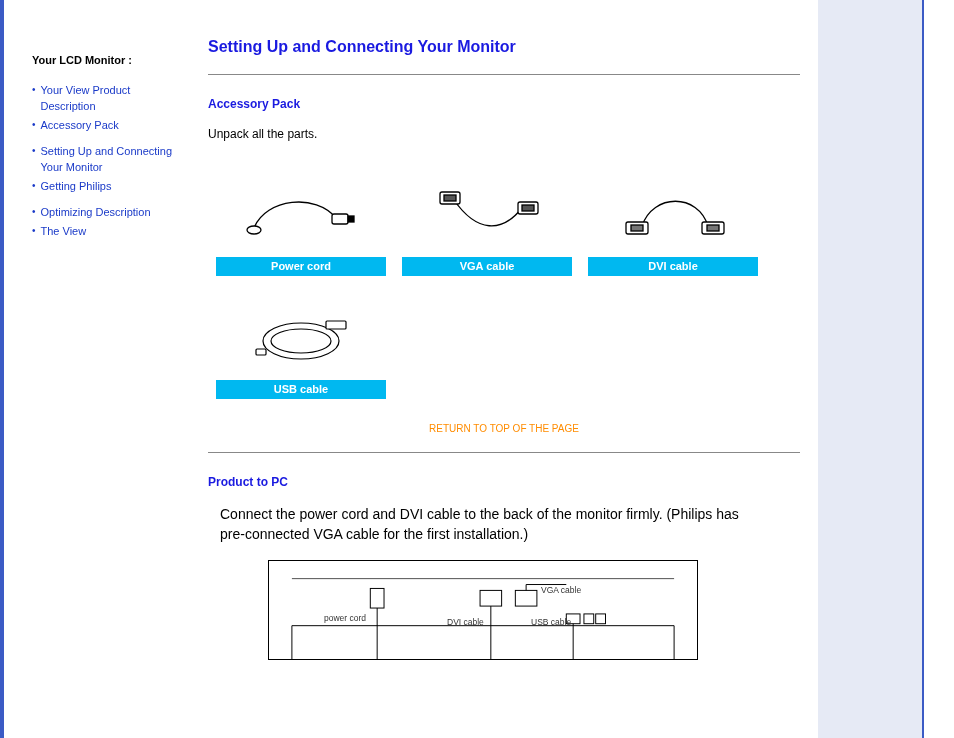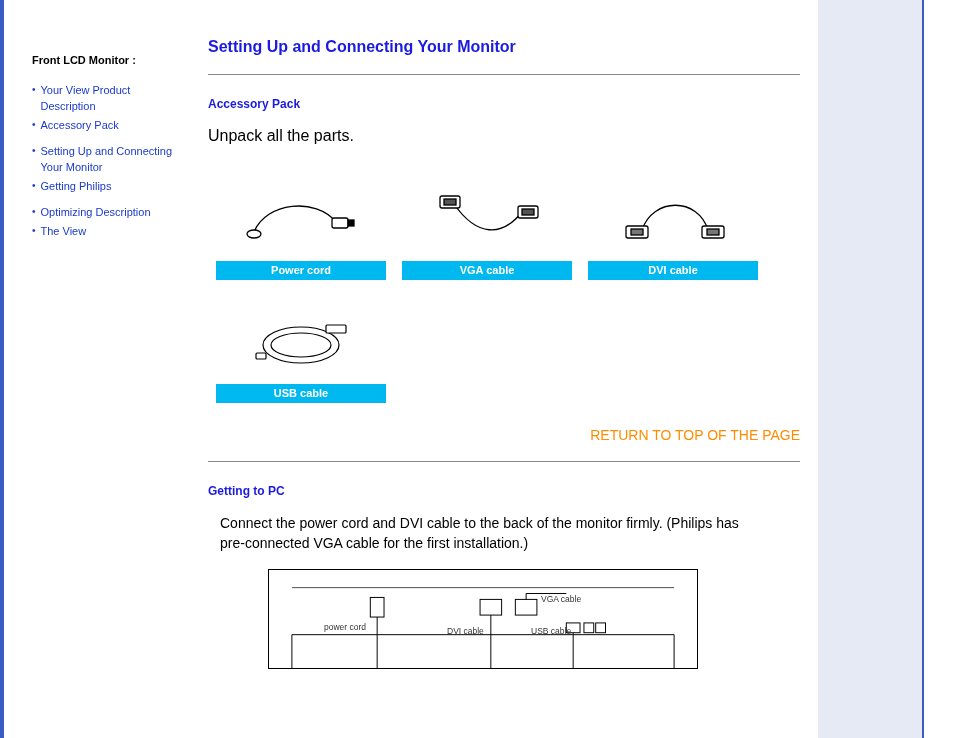--- a/index.html
+++ b/index.html
@@ -92,21 +92,21 @@
       margin: 10px 0 22px 0;
     }
     .section-heading {
       color: #1a1ae0;
       font-size: 12px;
       font-weight: bold;
       margin-bottom: 16px;
     }
     .body-text {
       color: #000;
-      font-size: 16px;
+      font-size: 12px;
       margin-bottom: 30px;
     }
     .accessory-grid {
       display: grid;
       grid-template-columns: repeat(3, 186px);
       gap: 0;
       margin-top: 20px;
     }
     .accessory-cell {
       display: flex;
@@ -126,23 +126,23 @@
       background: #00b8f0;
       color: #fff;
       font-weight: bold;
       font-size: 11px;
       text-align: center;
       padding: 3px 0 4px 0;
     }
     .grid-row2 { margin-top: 18px; }
     .return-link {
       display: block;
-      text-align: right;
+      text-align: center;
       color: #ff8c00;
-      font-size: 14px;
+      font-size: 10px;
       margin: 24px 0 18px 0;
       text-decoration: none;
     }
     .connect-note {
       font-size: 14px;
       margin: 12px 0 16px 12px;
       line-height: 1.4;
       max-width: 520px;
     }
     .diagram-box {
@@ -164,21 +164,21 @@
     svg { max-width: 100%; max-height: 100%; }
   </style>
 </head>
 <body>
 
 <div class="outer"></div>
 <div class="right-strip"></div>
 
 <div class="page">
   <aside class="sidebar">
-    <div class="sidebar-title">Front LCD Monitor :</div>
+    <div class="sidebar-title">Your LCD Monitor :</div>
     <ul>
       <li>
         <span class="bullet">•</span>
         <a href="#">Your View Product Description</a>
       </li>
       <li>
         <span class="bullet">•</span>
         <a href="#">Accessory Pack</a>
       </li>
       <li class="spaced">
@@ -266,21 +266,21 @@
         </div>
         <div class="accessory-label">USB cable</div>
       </div>
       <div class="accessory-cell"></div>
     </div>
 
     <a href="#" class="return-link">RETURN TO TOP OF THE PAGE</a>
 
     <hr class="rule">
 
-    <div class="section-heading">Getting to PC</div>
+    <div class="section-heading">Product to PC</div>
     <div class="connect-note">Connect the power cord and DVI cable to the back of the monitor firmly. (Philips has pre-connected VGA cable for the first installation.)</div>
 
     <div class="diagram-box">
       <svg viewBox="0 0 430 100" width="430" height="100">
         <g fill="none" stroke="#000" stroke-width="1">
 
           <path d="M20 18 L 410 18" stroke-width="0.7"></path>
           <path d="M20 66 L 410 66"></path>
           <path d="M20 66 L 20 100"></path>
           <path d="M410 66 L 410 100"></path>

